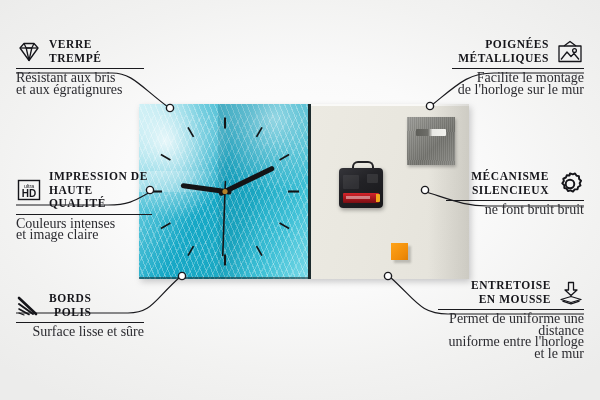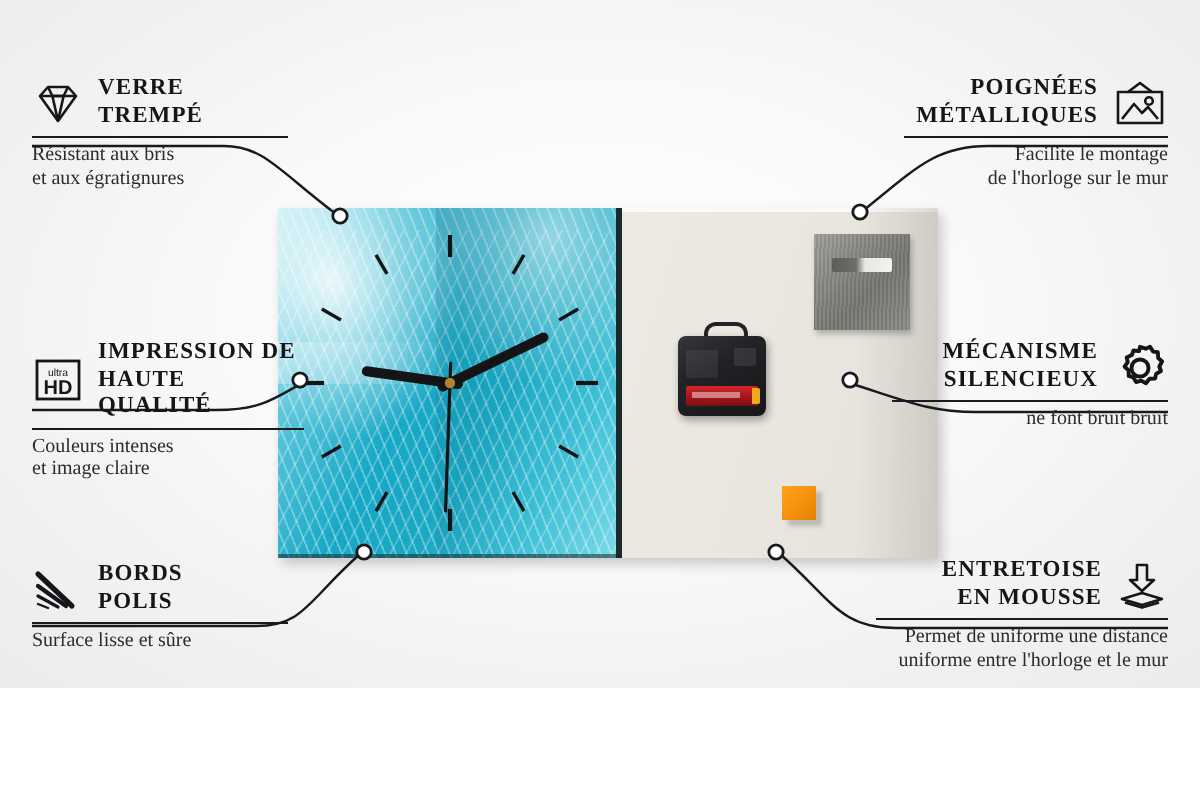--- a/index.html
+++ b/index.html
@@ -2,21 +2,21 @@
 <html><head>
 <meta charset="utf-8">
 <style>
   html,body{margin:0;padding:0;}
   body{
     width:600px;height:400px;overflow:hidden;
     font-family:"Liberation Serif", serif;
     background:#ffffff;
   }
   #stage{
-    position:relative;width:600px;height:344px;
+    position:relative;width:600px;height:400px;
     background:
       radial-gradient(ellipse 420px 260px at 50% 46%, #ffffff 0%, #fafafa 42%, #f2f2f1 72%, #ececeb 100%);
     overflow:hidden;
   }
   
   #product{
     position:absolute;left:139px;top:104px;width:330px;height:175px;
   }
   .panel-shadow{
     position:absolute;left:2px;top:3px;width:330px;height:175px;
@@ -137,28 +137,28 @@
   .c-head{display:flex;align-items:center;gap:7px;}
   .c-head.right{justify-content:flex-end;align-items:center;}
   .c-title{
     font-family:"Liberation Serif", serif;
     font-weight:bold;font-size:11.5px;letter-spacing:.55px;
     color:#15151a;line-height:13.5px;text-transform:uppercase;
   }
   .c-rule{height:1px;background:#1a1a1e;margin:3px 0 3px 0;}
   .c-sub{
     font-family:"Liberation Serif", serif;
-    font-size:10px;line-height:11.5px;color:#2b2b30;
+    font-size:14px;line-height:11.5px;color:#2b2b30;
   }
   .c-sub.right{}
   .ico{flex:0 0 auto;display:block;}
   
   #co-verre   {left:16px; top:38px;  width:128px;}
   #co-impr    {left:16px; top:170px; width:136px;}
-  #co-bords   {left:16px; top:281px; width:128px;}
+  #co-bords   {left:16px; top:292px; width:128px;text-align:right;}
   #co-poign   {left:452px;top:38px;  width:132px; text-align:right;}
   #co-meca    {left:446px;top:170px; width:138px; text-align:right;}
   #co-entre   {left:438px;top:279px; width:146px; text-align:right;}
   svg.lines{position:absolute;left:0;top:0;width:600px;height:400px;pointer-events:none;}
 </style>
 </head>
 <body>
 
 <div id="stage">
 

